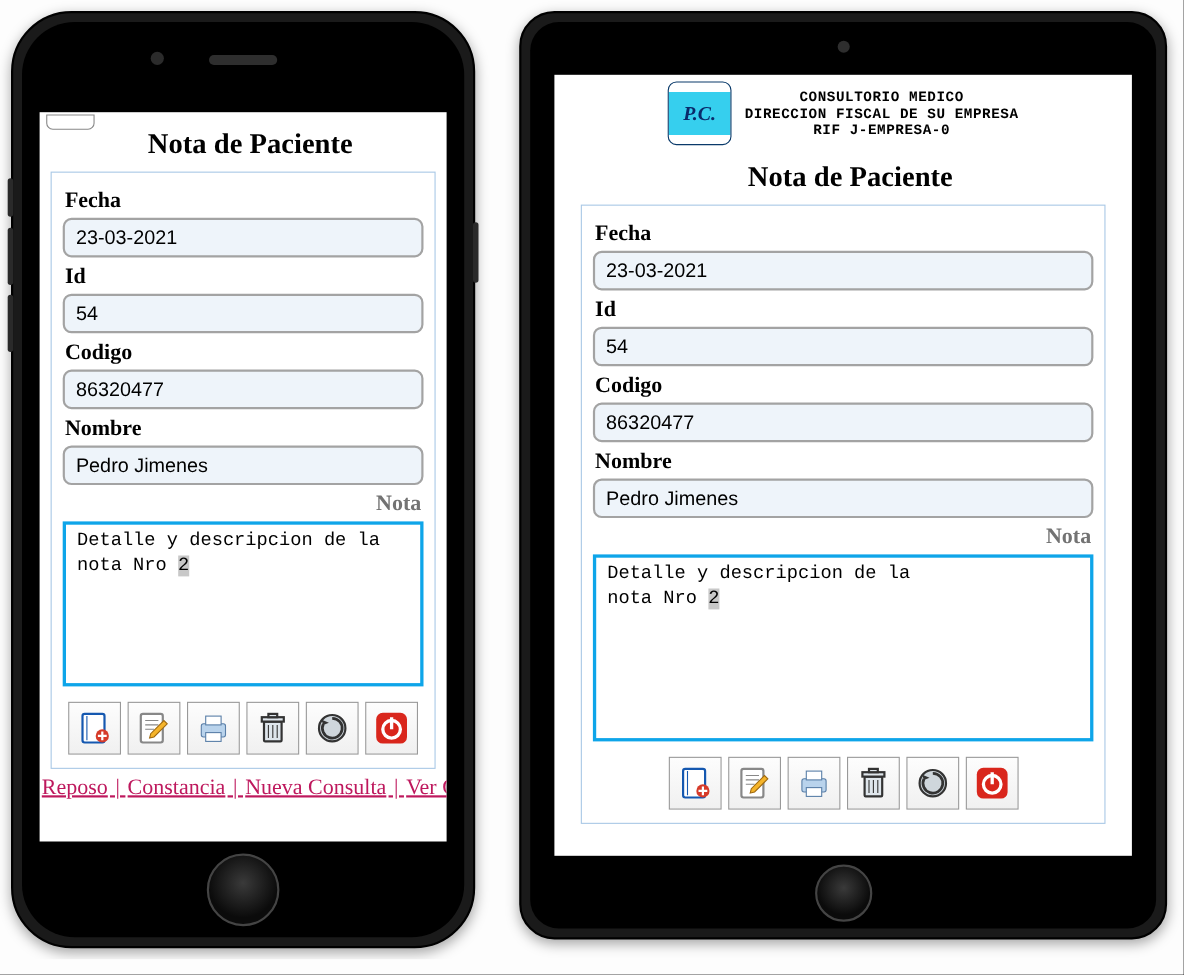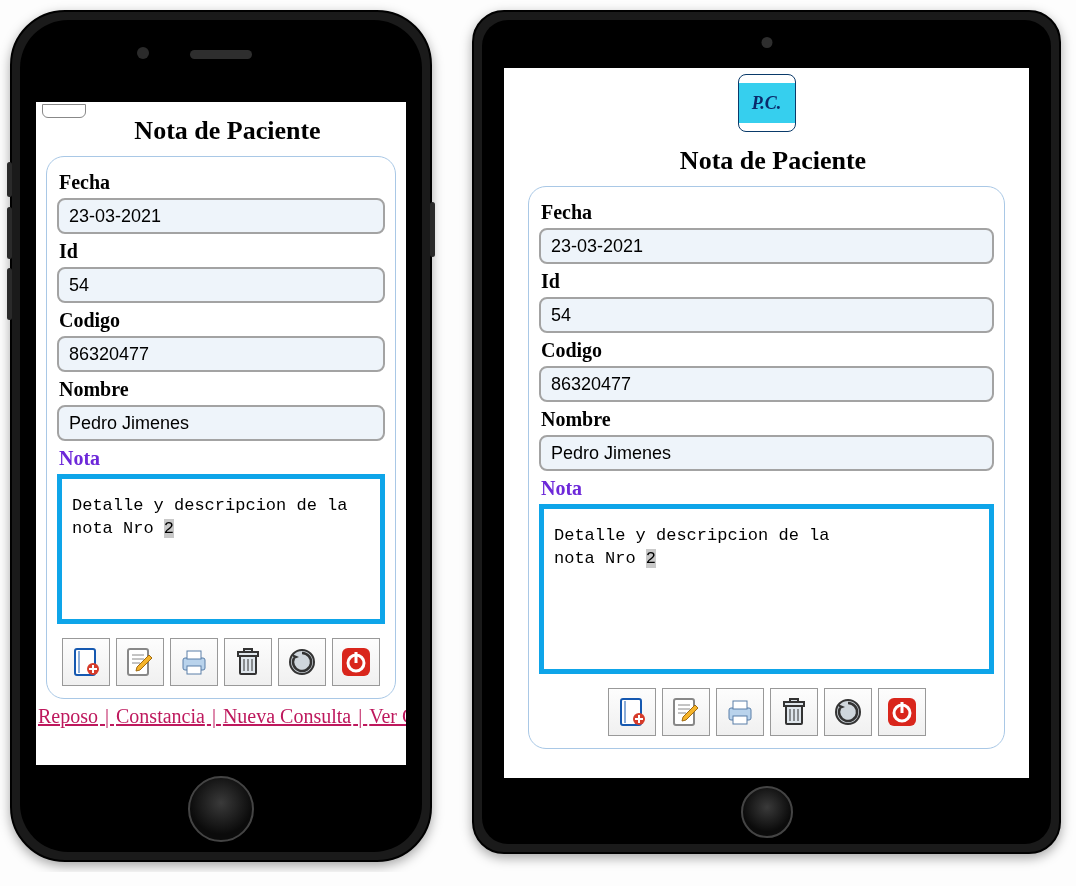--- a/index.html
+++ b/index.html
@@ -164,50 +164,50 @@
     font-family: "Times New Roman", serif;
     font-weight: bold;
     text-align: center;
     font-size: 26px;
     margin: 14px 0 10px;
     padding-left: 13px;
   }
   .panel {
     margin: 0 10px;
     border: 1px solid #a9c8e6;
-    border-radius: 18px;
+    border-radius: 0;
     padding: 8px 10px 12px;
   }
   .tablet-screen .panel { margin: 0 24px; }
 
   .fld-label {
     font-family: "Times New Roman", serif;
     font-weight: bold;
     font-size: 20px;
     margin: 6px 2px 4px;
   }
-  .fld-label.nota-lbl { color: #6d28d9; }
+  .fld-label.nota-lbl { color: #737373; text-align: right; }
 
   .fld-input {
     width: 100%;
     box-sizing: border-box;
     height: 36px;
     padding: 6px 10px;
     font-size: 18px;
     font-family: Arial, sans-serif;
     background: #eef4fa;
     border: 2px solid #a3a3a3;
     border-radius: 8px;
   }
   .textarea {
     width: 100%;
     box-sizing: border-box;
     height: 150px;
-    border: 5px solid #0ea5e9;
-    padding: 16px 10px;
+    border: 3px solid #0ea5e9;
+    padding: 4px 10px;
     font-family: "Lucida Console","Courier New",monospace;
     font-size: 17px;
     line-height: 1.35;
     resize: none;
   }
   .tablet-screen .textarea { height: 170px; }
 
   .nota-text .cursor-sel {
     background: #c8c8c8;
   }
@@ -340,20 +340,25 @@
 <div class="tablet-frame">
   <div class="bezel"></div>
   <div class="camera-dot"></div>
   <div class="home"></div>
 
   <div class="tablet-screen">
     <div class="app">
 
       <div class="hdr">
         <div class="logo">P.C.</div>
+        <div class="hdr-text">
+          <div>CONSULTORIO MEDICO</div>
+          <div>DIRECCION FISCAL DE SU EMPRESA</div>
+          <div>RIF J-EMPRESA-0</div>
+        </div>
       </div>
 
       <h1 class="title">Nota de Paciente</h1>
 
       <div class="panel">
 
         <div class="fld-label">Fecha</div>
         <input class="fld-input" value="23-03-2021" style="">
 
         <div class="fld-label">Id</div>

